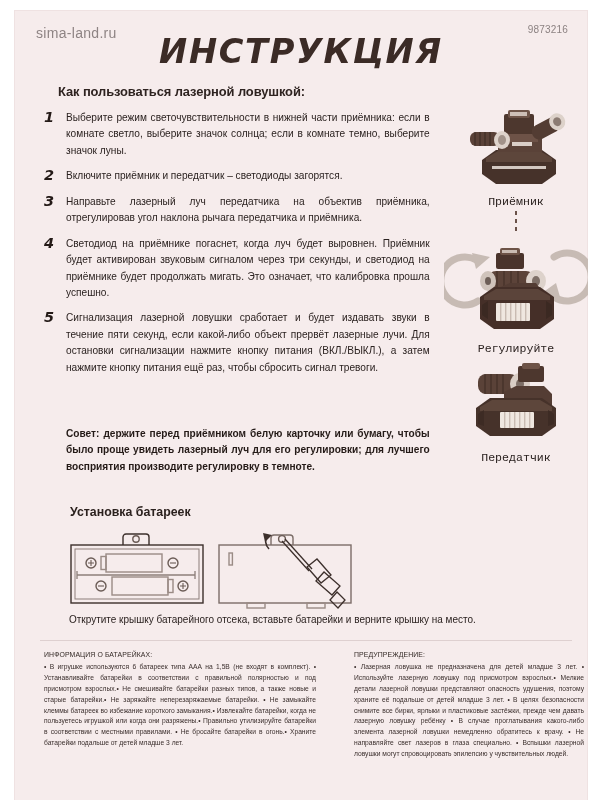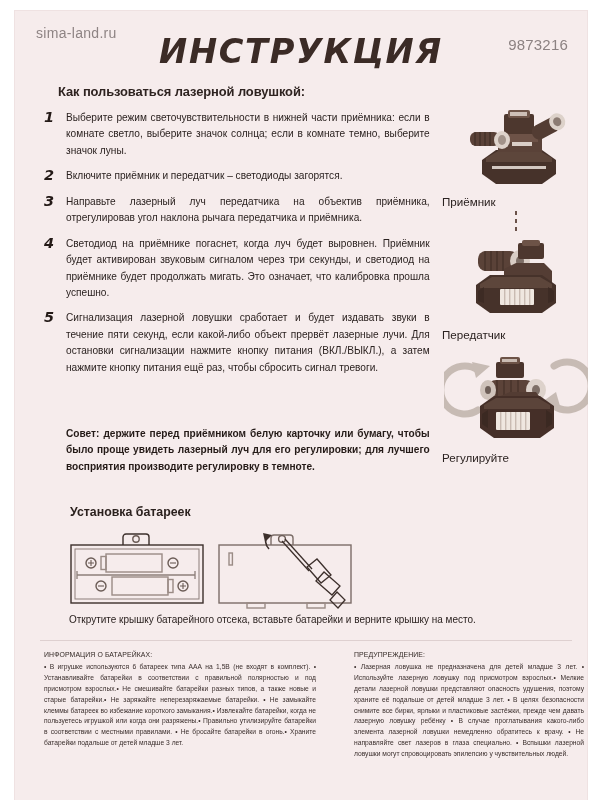--- a/index.html
+++ b/index.html
@@ -39,24 +39,23 @@
     left: 22px;
     top: 15px;
     font-size: 14px;
     letter-spacing: .3px;
     color: #8e8484;
   }
   .sku {
     position: absolute;
     right: 20px;
     top: 14px;
-    font-size: 15px;
+    font-size: 10px;
     letter-spacing: .2px;
     color: #8c8282;
-    margin-top: 12px;
   }
   .main-title {
     position: absolute;
     left: 0; right: 0;
     top: 22px;
     text-align: center;
     font-family: "DejaVu Sans", sans-serif;
     font-size: 33px;
     font-weight: 800;
     font-style: italic;
@@ -122,21 +121,22 @@
     transform: scaleX(.975);
     transform-origin: left center;
   }
 
   
   .products {
     position: absolute;
     left: 428px;
     top: 88px;
     width: 148px;
-    text-align: left;
+    text-align: center;
+    font-family: Liberation Mono, monospace;
   }
   .prod {
     position: relative;
     margin-bottom: 2px;
   }
   .prod-caption {
     font-size: 11.6px;
     color: #2b2220;
     margin-top: 1px;
     margin-bottom: 3px;
@@ -276,20 +276,69 @@
           <g transform="rotate(-28 84 34)">
             <rect x="76" y="26" width="30" height="15" rx="7" fill="#533c33"></rect>
             <ellipse cx="104" cy="33" rx="8" ry="8.5" fill="#ddd2ca"></ellipse>
             <ellipse cx="104" cy="33" rx="4" ry="4.5" fill="#8c7c73"></ellipse>
           </g>
           <rect x="56" y="44" width="20" height="4" fill="#e7ded7" opacity=".9"></rect>
         </g>
       </svg>
       <div class="prod-caption">Приёмник</div>
       <div class="dots"></div>
+    </div>
+
+    <div class="prod">
+      <svg class="dev" width="144" height="106" viewBox="0 0 144 106">
+
+        <g fill="none" stroke="#c7bbb4" stroke-width="7" stroke-linecap="round">
+          <path d="M34 26 A24 24 0 1 0 34 66"></path>
+        </g>
+        <polygon points="28,18 46,22 32,34" fill="#c7bbb4"></polygon>
+        <g fill="none" stroke="#c7bbb4" stroke-width="7" stroke-linecap="round">
+          <path d="M110 22 A24 24 0 1 1 110 62"></path>
+        </g>
+        <polygon points="116,62 98,58 112,48" fill="#c7bbb4"></polygon>
+
+        <g>
+
+          <rect x="44" y="36" width="46" height="20" rx="8" fill="#5c4339"></rect>
+          <g fill="#3f2d25" opacity=".5">
+            <rect x="52" y="36" width="2" height="20"></rect>
+            <rect x="59" y="36" width="2" height="20"></rect>
+            <rect x="66" y="36" width="2" height="20"></rect>
+            <rect x="73" y="36" width="2" height="20"></rect>
+          </g>
+          <ellipse cx="92" cy="46" rx="10" ry="11" fill="#ddd2cb"></ellipse>
+          <ellipse cx="92" cy="46" rx="4" ry="5" fill="#7e6f67"></ellipse>
+          <ellipse cx="44" cy="46" rx="8" ry="10" fill="#cfc3bb"></ellipse>
+          <ellipse cx="44" cy="46" rx="3" ry="4" fill="#6d5e57"></ellipse>
+
+          <rect x="52" y="18" width="28" height="16" rx="2" fill="#4a342c"></rect>
+          <rect x="56" y="13" width="20" height="7" rx="2" fill="#6d5347"></rect>
+          <rect x="58" y="15" width="15" height="3" fill="#cabcb3"></rect>
+
+          <polygon points="52,54 66,48 92,48 98,56 98,68 52,68" fill="#533c33"></polygon>
+          <polygon points="36,62 50,52 96,52 110,62 110,84 96,94 50,94 36,84" fill="#452f28"></polygon>
+          <polygon points="40,61 52,54 94,54 106,61 106,65 40,65" fill="#5b443a"></polygon>
+          <rect x="52" y="68" width="34" height="18" rx="1" fill="#efe7e0"></rect>
+          <g fill="#c9bbb2">
+            <rect x="56" y="68" width="1.4" height="18"></rect>
+            <rect x="61" y="68" width="1.4" height="18"></rect>
+            <rect x="66" y="68" width="1.4" height="18"></rect>
+            <rect x="71" y="68" width="1.4" height="18"></rect>
+            <rect x="76" y="68" width="1.4" height="18"></rect>
+            <rect x="81" y="68" width="1.4" height="18"></rect>
+          </g>
+          <polygon points="38,70 44,66 44,84 38,80" fill="#3b2922"></polygon>
+          <polygon points="108,70 102,66 102,84 108,80" fill="#3b2922"></polygon>
+        </g>
+      </svg>
+      <div class="prod-caption">Регулируйте</div>
     </div>
 
     <div class="prod">
       <svg class="dev" width="120" height="92" viewBox="0 0 120 92">
         <g>
 
           <rect x="22" y="16" width="40" height="20" rx="8" fill="#5a4238"></rect>
           <g fill="#3f2d25" opacity=".55">
             <rect x="28" y="16" width="2" height="20"></rect>
             <rect x="34" y="16" width="2" height="20"></rect>
@@ -315,69 +364,20 @@
             <rect x="63" y="54" width="1.4" height="16"></rect>
             <rect x="68" y="54" width="1.4" height="16"></rect>
             <rect x="73" y="54" width="1.4" height="16"></rect>
           </g>
           <polygon points="22,56 28,52 28,68 22,66" fill="#3d2b24"></polygon>
           <polygon points="98,56 92,52 92,68 98,66" fill="#3d2b24"></polygon>
         </g>
       </svg>
       <div class="prod-caption">Передатчик</div>
     </div>
-
-    <div class="prod">
-      <svg class="dev" width="144" height="106" viewBox="0 0 144 106">
-
-        <g fill="none" stroke="#c7bbb4" stroke-width="7" stroke-linecap="round">
-          <path d="M34 26 A24 24 0 1 0 34 66"></path>
-        </g>
-        <polygon points="28,18 46,22 32,34" fill="#c7bbb4"></polygon>
-        <g fill="none" stroke="#c7bbb4" stroke-width="7" stroke-linecap="round">
-          <path d="M110 22 A24 24 0 1 1 110 62"></path>
-        </g>
-        <polygon points="116,62 98,58 112,48" fill="#c7bbb4"></polygon>
-
-        <g>
-
-          <rect x="44" y="36" width="46" height="20" rx="8" fill="#5c4339"></rect>
-          <g fill="#3f2d25" opacity=".5">
-            <rect x="52" y="36" width="2" height="20"></rect>
-            <rect x="59" y="36" width="2" height="20"></rect>
-            <rect x="66" y="36" width="2" height="20"></rect>
-            <rect x="73" y="36" width="2" height="20"></rect>
-          </g>
-          <ellipse cx="92" cy="46" rx="10" ry="11" fill="#ddd2cb"></ellipse>
-          <ellipse cx="92" cy="46" rx="4" ry="5" fill="#7e6f67"></ellipse>
-          <ellipse cx="44" cy="46" rx="8" ry="10" fill="#cfc3bb"></ellipse>
-          <ellipse cx="44" cy="46" rx="3" ry="4" fill="#6d5e57"></ellipse>
-
-          <rect x="52" y="18" width="28" height="16" rx="2" fill="#4a342c"></rect>
-          <rect x="56" y="13" width="20" height="7" rx="2" fill="#6d5347"></rect>
-          <rect x="58" y="15" width="15" height="3" fill="#cabcb3"></rect>
-
-          <polygon points="52,54 66,48 92,48 98,56 98,68 52,68" fill="#533c33"></polygon>
-          <polygon points="36,62 50,52 96,52 110,62 110,84 96,94 50,94 36,84" fill="#452f28"></polygon>
-          <polygon points="40,61 52,54 94,54 106,61 106,65 40,65" fill="#5b443a"></polygon>
-          <rect x="52" y="68" width="34" height="18" rx="1" fill="#efe7e0"></rect>
-          <g fill="#c9bbb2">
-            <rect x="56" y="68" width="1.4" height="18"></rect>
-            <rect x="61" y="68" width="1.4" height="18"></rect>
-            <rect x="66" y="68" width="1.4" height="18"></rect>
-            <rect x="71" y="68" width="1.4" height="18"></rect>
-            <rect x="76" y="68" width="1.4" height="18"></rect>
-            <rect x="81" y="68" width="1.4" height="18"></rect>
-          </g>
-          <polygon points="38,70 44,66 44,84 38,80" fill="#3b2922"></polygon>
-          <polygon points="108,70 102,66 102,84 108,80" fill="#3b2922"></polygon>
-        </g>
-      </svg>
-      <div class="prod-caption">Регулируйте</div>
-    </div>
   </div>
 
   <div class="bat-head">Установка батареек</div>
 
   <div class="bat-figs">
     <svg width="300" height="78" viewBox="0 0 300 78">
       <g fill="none" stroke="#3c2f2b" stroke-width="1.4">
 
         <g>
           <rect x="2" y="12" width="132" height="58"></rect>

